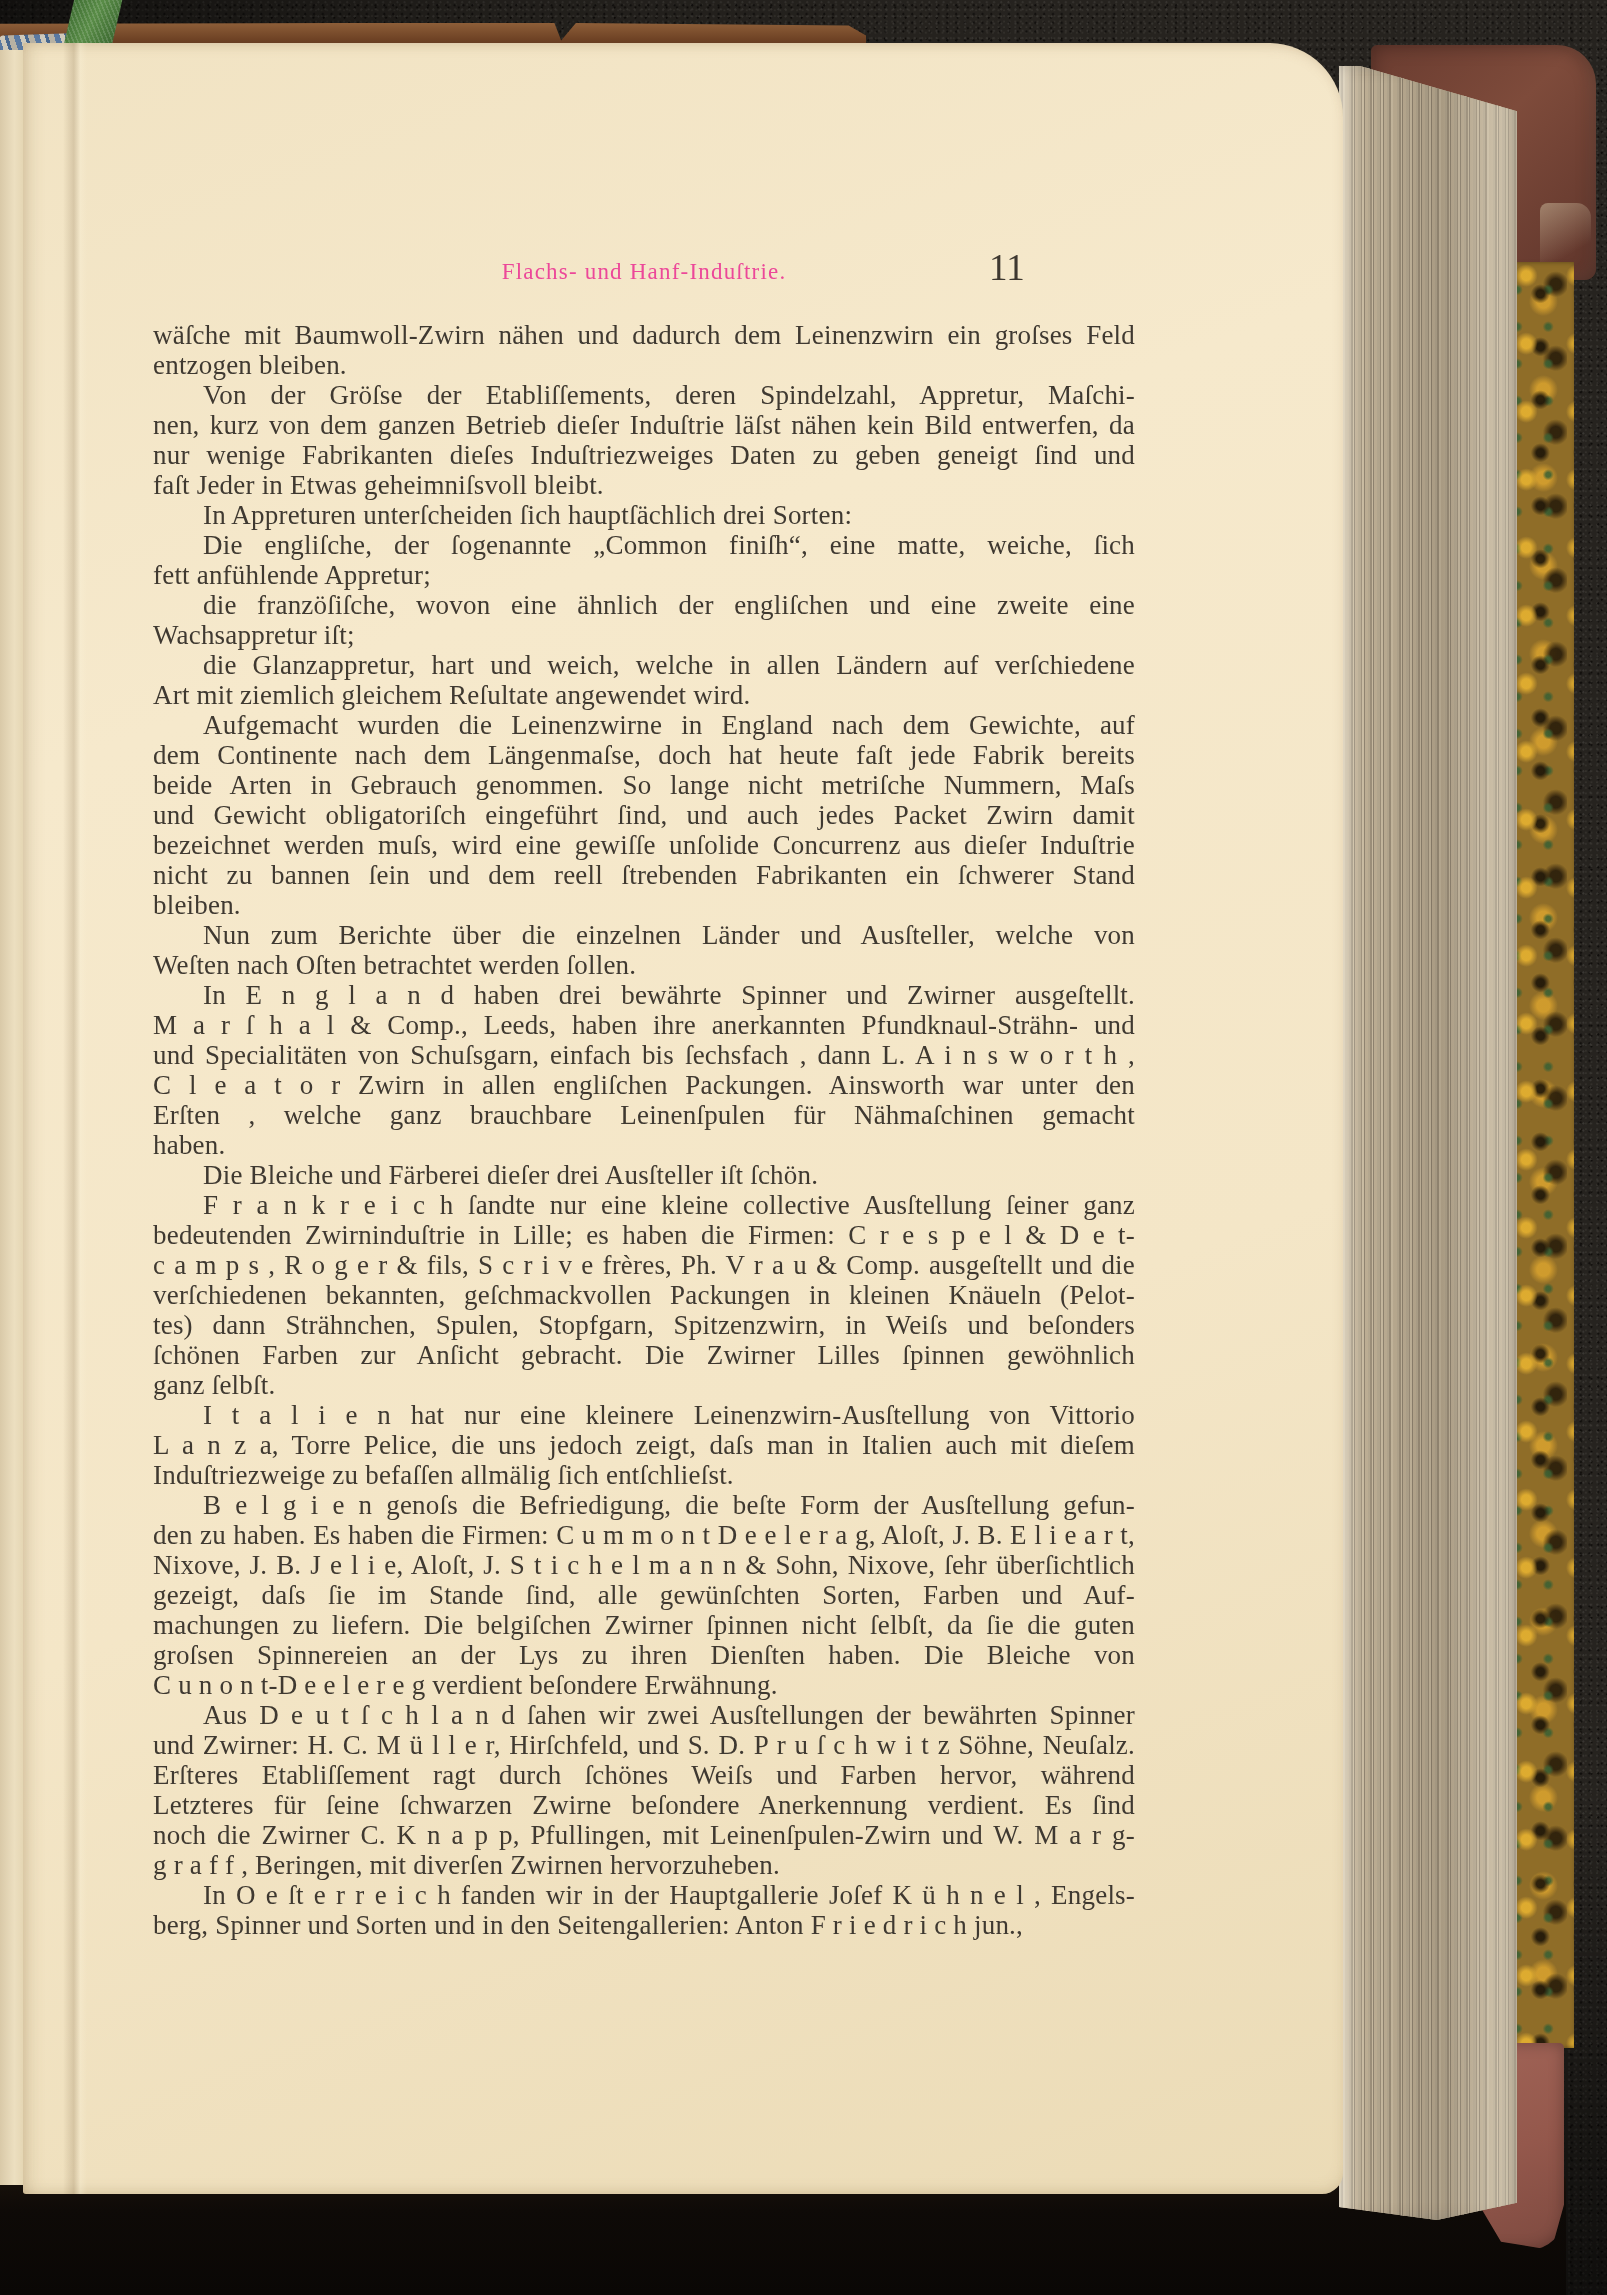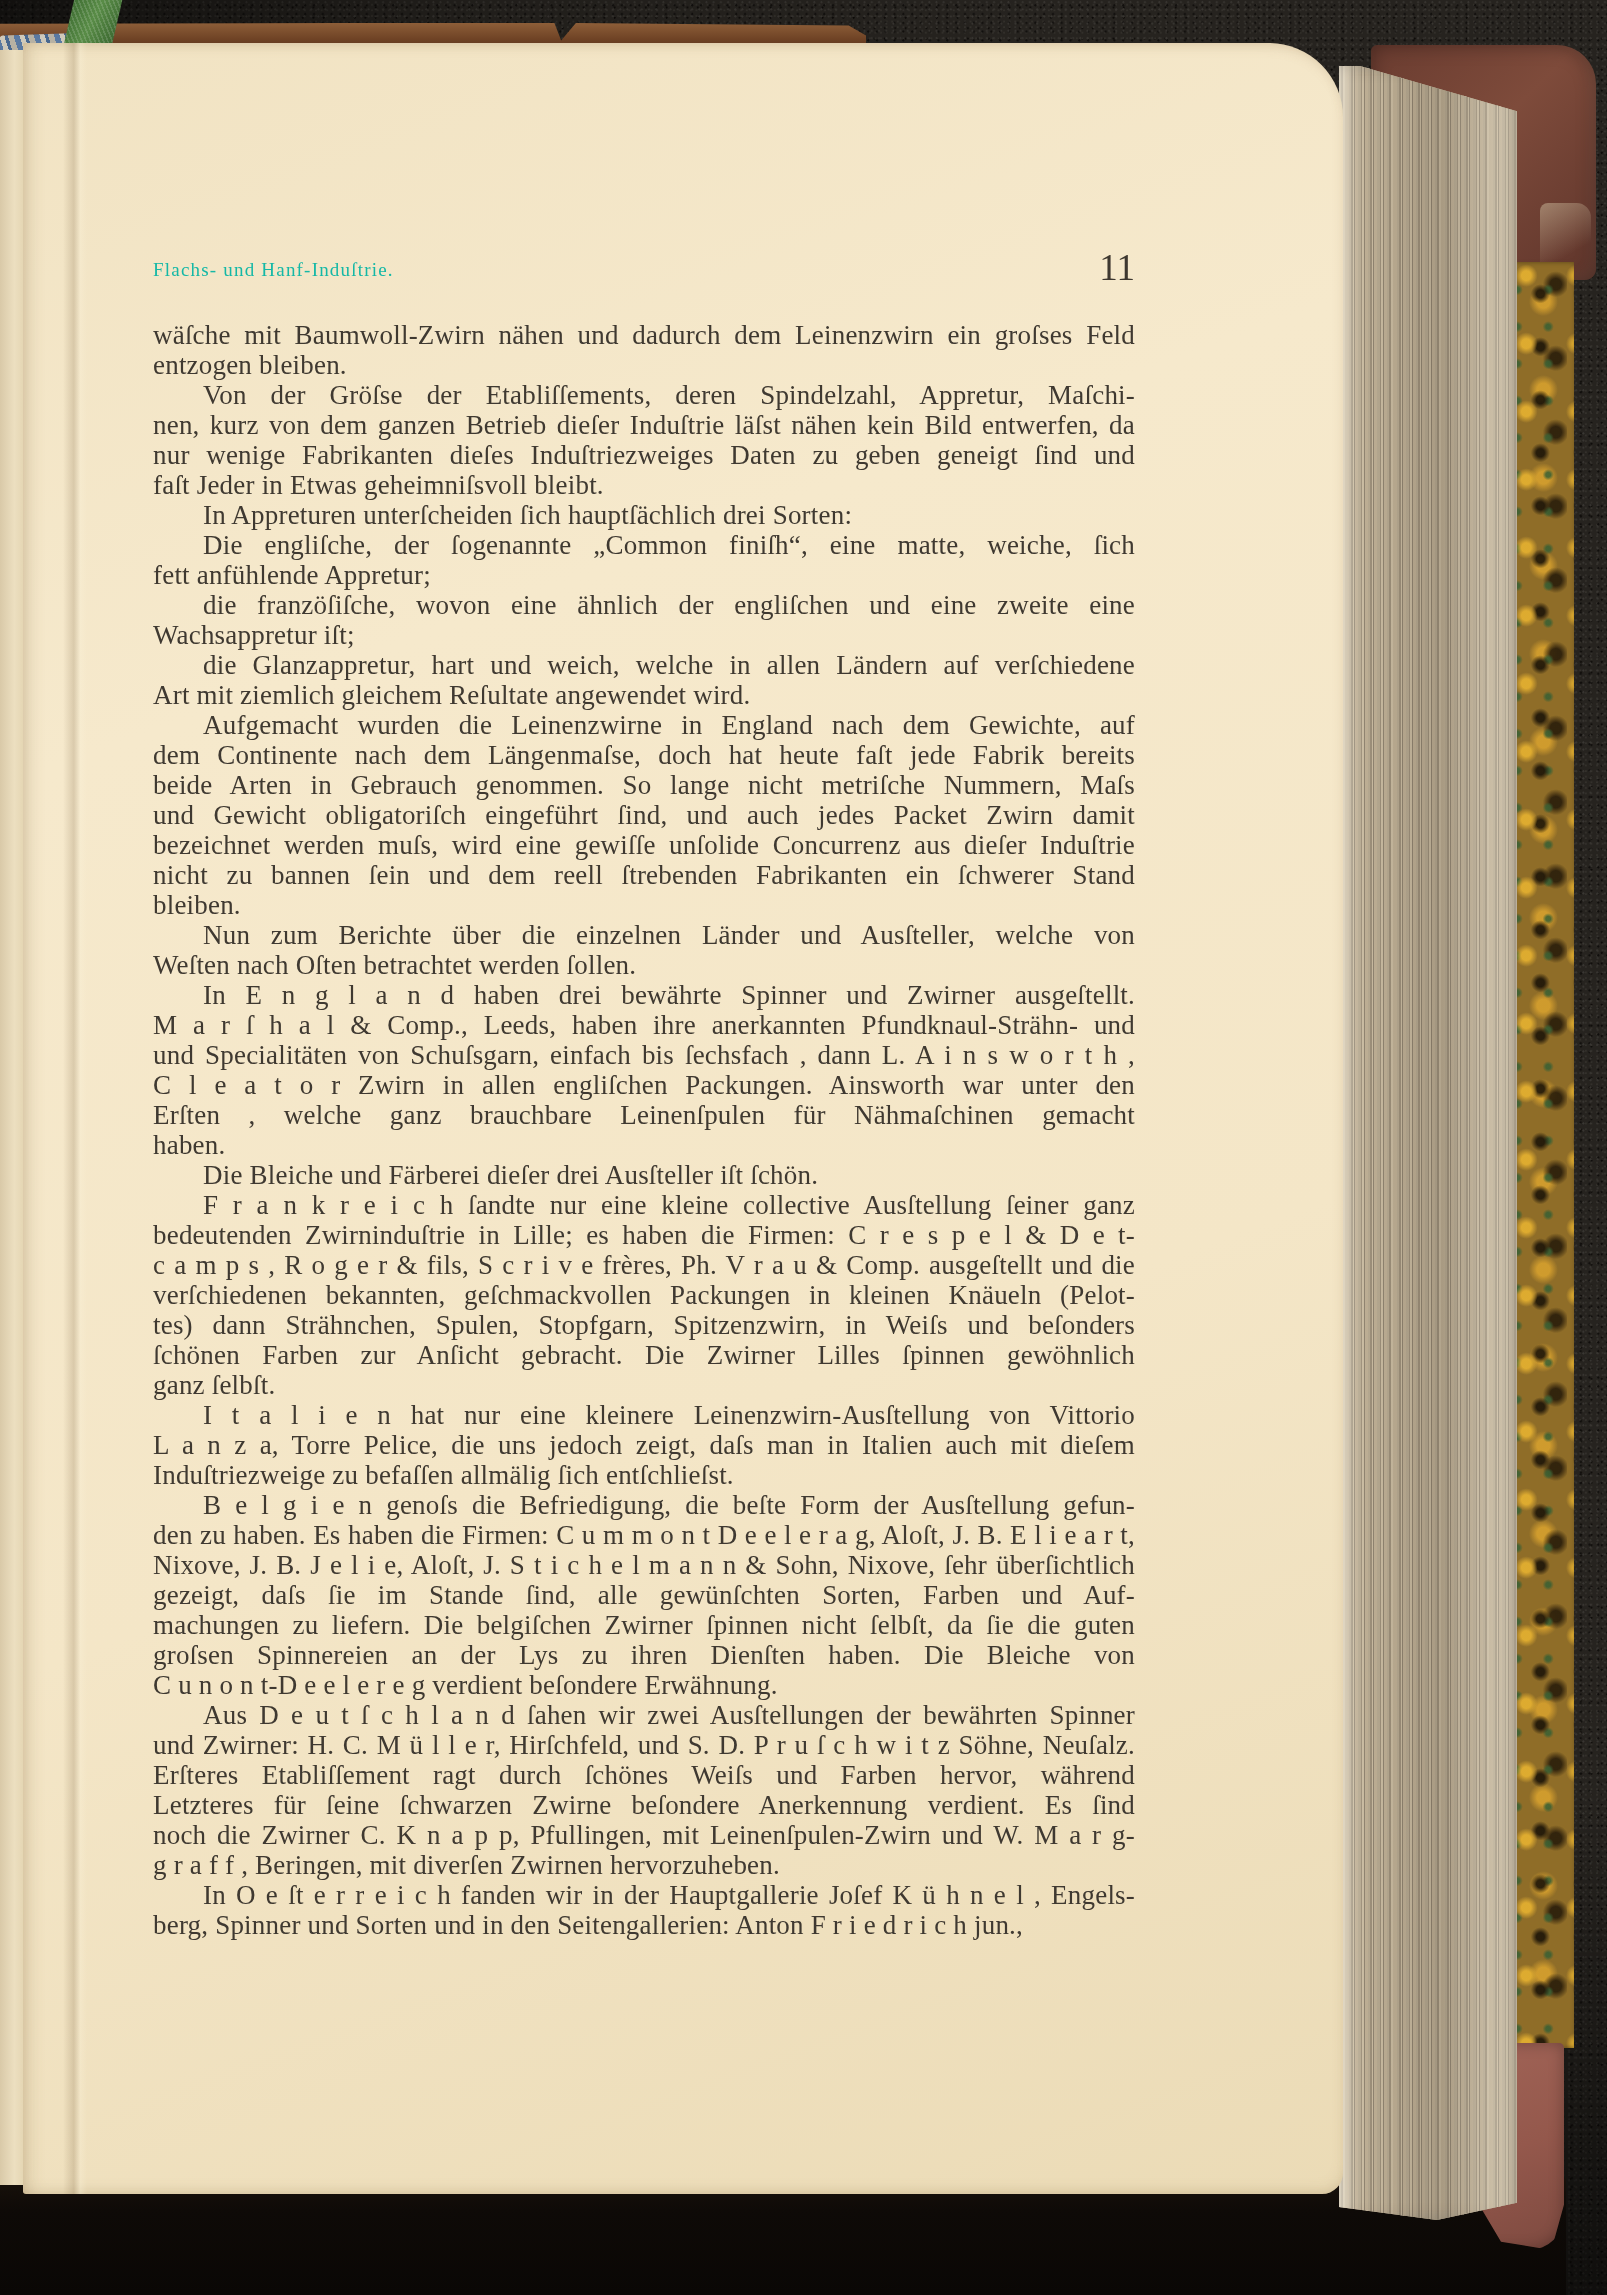--- a/index.html
+++ b/index.html
@@ -79,23 +79,23 @@
       background:linear-gradient(160deg,#f1e3c3 0%,#f6e9cc 28%,#f4e6c7 62%,#ebdbb6 100%);
       border-radius:1.6px 74px 21px 3.2px;
       box-shadow:inset 0 9.6px 13px -8px rgba(150,120,80,.25),
                  inset 13px 0 17.7px -9.6px rgba(130,100,60,.28),
                  inset -3.2px -8px 14.5px -8px rgba(140,110,70,.25);}
   .page .crease{position:absolute;left:40px;top:0;bottom:0;width:24px;
       background:linear-gradient(90deg,rgba(120,95,60,0) 0%,rgba(120,95,60,.22) 45%,rgba(250,242,218,.3) 72%,rgba(120,95,60,0) 100%);}
 
   
   .running-head{position:absolute;left:153px;top:259px;width:982px;
-      text-align:left;font-size:19px;letter-spacing:1.2px;color:#14b8a6;}
+      text-align:center;font-size:23px;letter-spacing:1.2px;color:#ec4899;}
   .page-num{position:absolute;left:989px;top:246px;width:146px;
-      text-align:right;font-size:37px;color:#3e3830;}
+      text-align:left;font-size:37px;color:#3e3830;}
   .page-body{position:absolute;left:153px;top:320px;width:982px;
       font-size:27px;color:#3f3931;}
   .tl{height:30px;line-height:30px;overflow:hidden;
       text-align:justify;text-align-last:justify;letter-spacing:0.2px;}
   .tl.end{text-align-last:left;}
   .tl.ind{padding-left:50px;}
 </style>
 </head>
 <body>
 

